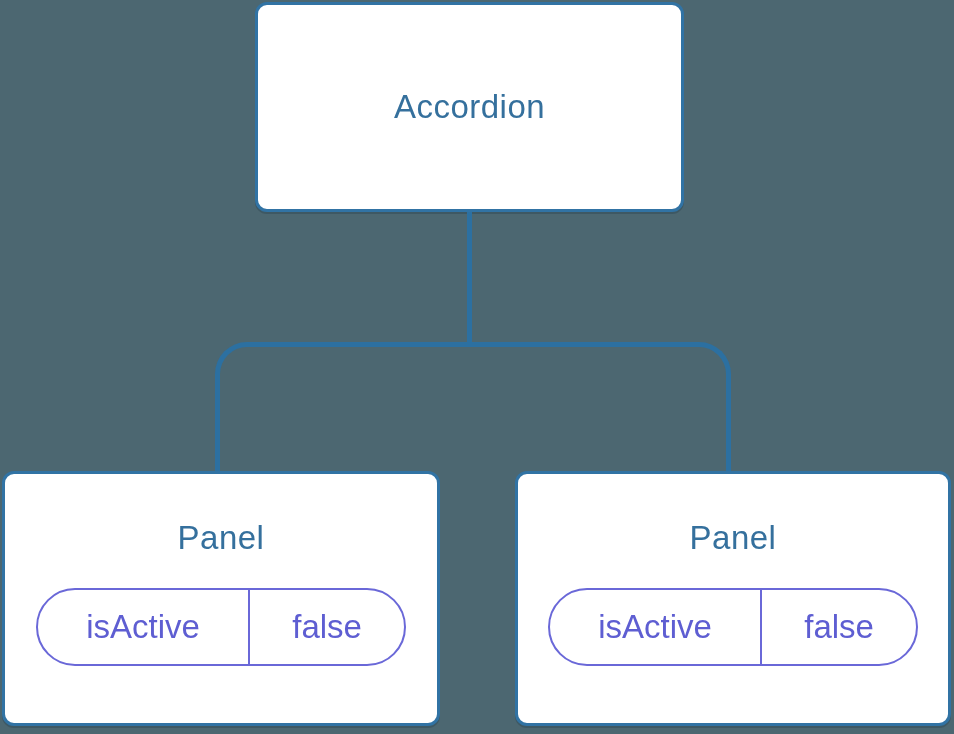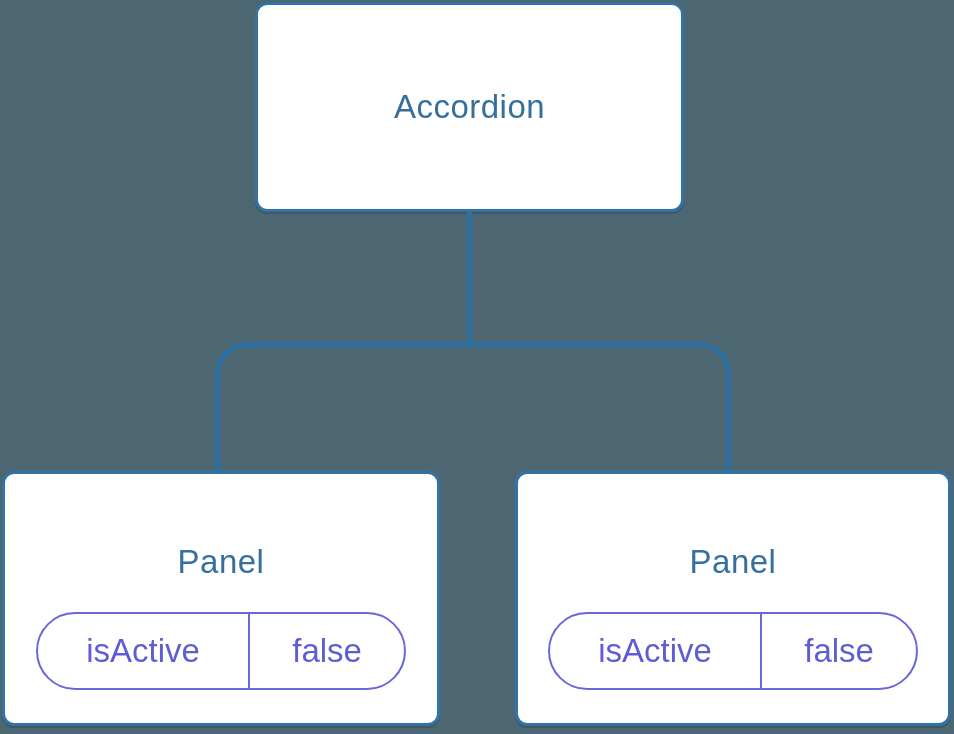--- a/index.html
+++ b/index.html
@@ -54,21 +54,21 @@
     border-left: 5px solid var(--connector);
     border-right: 5px solid var(--connector);
     border-radius: 32px 32px 0 0;
   }
   .panel-node {
     top: 471px;
     height: 255px;
     display: flex;
     flex-direction: column;
     align-items: center;
-    padding-top: 68px;
+    padding-top: 44px;
   }
   .panel-left  { left: 2px;   width: 438px; }
   .panel-right { left: 515px; width: 436px; }
   .panel-title {
     color: var(--node-text);
     font-size: 33px;
     line-height: 40px;
     letter-spacing: 0.5px;
   }
   .state-pill {

